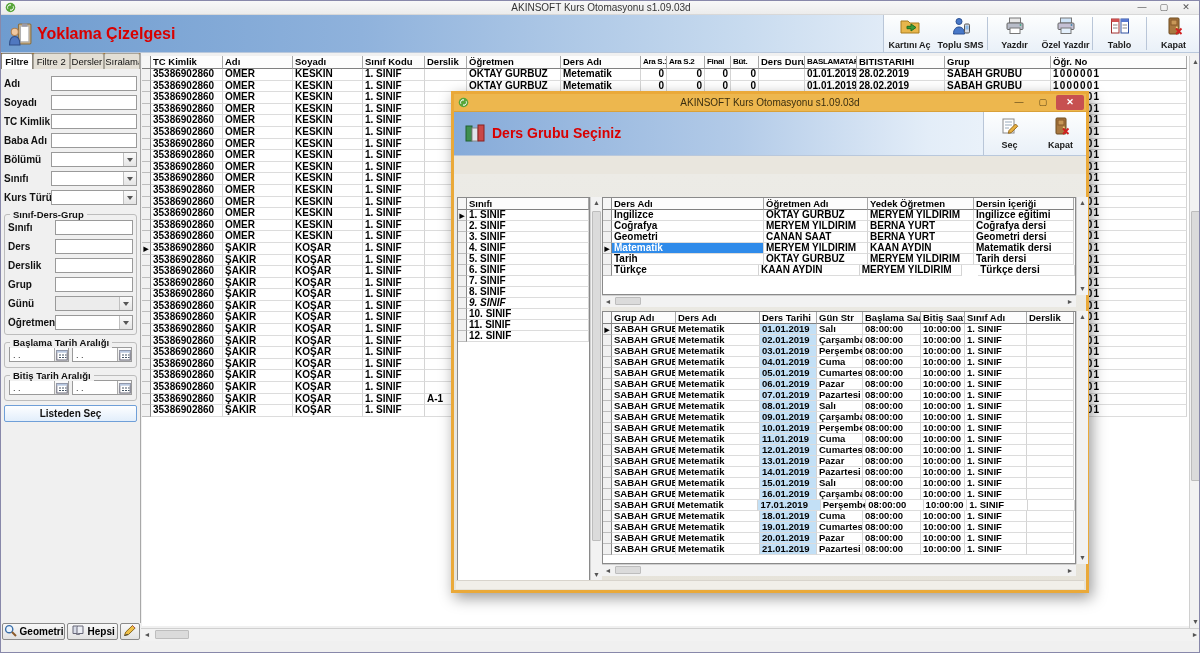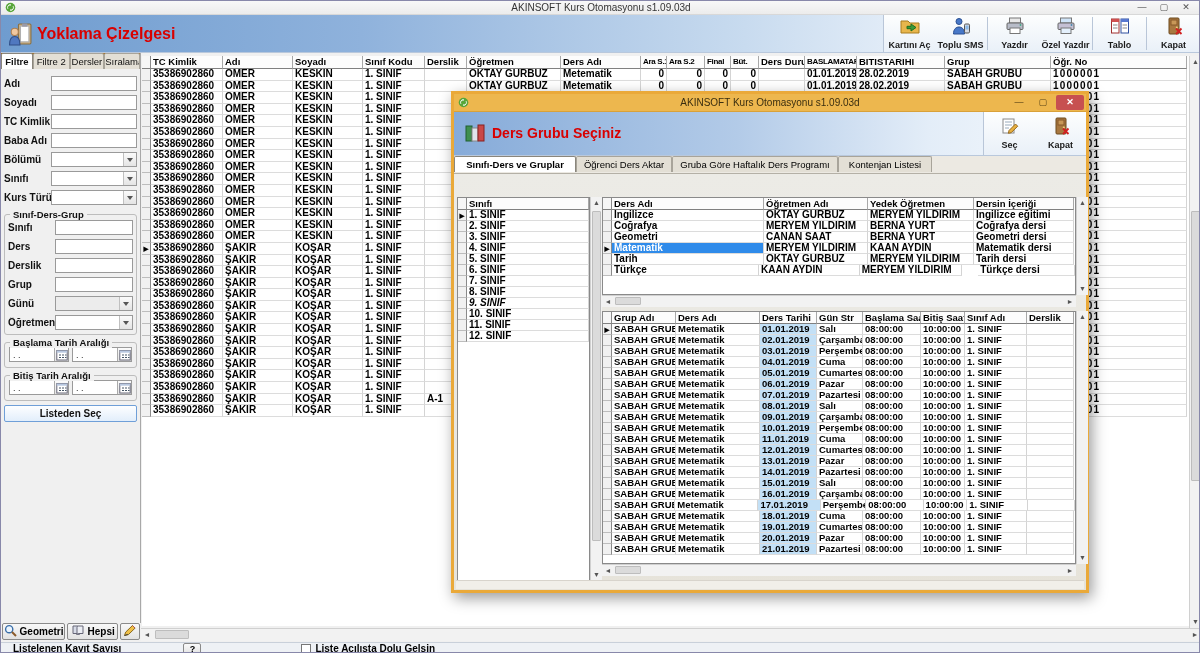--- a/index.html
+++ b/index.html
@@ -944,26 +944,20 @@
       </div>
       <div class="bb" style="width: 20px;">
         <div><svg width="14" height="13" viewBox="0 0 14 13">
             <path d="M1.5 11.5l1.2-3.4 6.8-6.6 2.6 2.6-6.8 6.6z" fill="#f0c048" stroke="#8a6a1a"></path>
             <path d="M1.5 11.5l3.4-1.2" stroke="#444"></path>
             <path d="M9.5 1.5l2.6 2.6" stroke="#b05050"></path>
           </svg></div>
       </div>
     </div>
 
-  <div class="statusbar">
-    <span style="margin-left:12px;">Listelenen Kayıt Sayısı</span>
-    <span class="q-btn" style="margin-left:62px;">?</span>
-    <span class="chk" style="margin-left:100px;"></span>
-    <span style="margin-left:4px;">Liste Açılışta Dolu Gelsin</span>
-  </div>
 
   <div class="dialog">
     <div class="dlg-titlebar">
       <span class="os-icon">
           <svg width="11" height="11" viewBox="0 0 12 12">
             <circle cx="6" cy="6" r="5.2" fill="#57a639"></circle>
             <path d="M3.1 7.4A3.2 3.2 0 0 1 6 2.8l-.7 1.5M8.9 4.6A3.2 3.2 0 0 1 6 9.2l.7-1.5" stroke="#fff" fill="none"></path>
           </svg>
         </span>
       <span class="dlg-title">AKINSOFT Kurs Otomasyonu s1.09.03d</span>
@@ -993,26 +987,20 @@
             <div><svg width="20" height="18" viewBox="0 0 20 18">
                 <rect x="5" y="1" width="10" height="16" rx="1" fill="#a87840" stroke="#6d4a1f"></rect>
                 <rect x="7" y="3" width="6" height="5" fill="#c89858" stroke="#86582a"></rect>
                 <circle cx="12.8" cy="10.5" r="1" fill="#f0d880"></circle>
                 <path d="M12 11.5l5.5 5.5M17.5 11.5L12 17" stroke="#d02020" stroke-width="1.8"></path>
               </svg></div>
             <div class="lbl">Kapat</div>
           </div>
         </div>
     </div>
-    <div class="dlg-tabbar" id="dialog-tabs">
-        <div class="tab active" style="width: 122px;">Sınıfı-Ders ve Gruplar</div>
-        <div class="tab" style="width: 96px;">Öğrenci Ders Aktar</div>
-        <div class="tab" style="width: 166px;">Gruba Göre Haftalık Ders Programı</div>
-        <div class="tab" style="width: 94px;">Kontenjan Listesi</div>
-      </div>
     <div class="dlg-content"></div>
 
     <div class="grid bordered" id="sinif-grid">
         <div class="g-head">
           <div class="g-mk"></div>
           <div class="g-hcell" style="width: 122px; height: 12px; line-height: 11px;">Sınıfı</div>
         </div>
         <div class="g-row" style="height: 11px;">
           <div class="g-mk" style="line-height: 11px;">▶</div>
           <div class="g-cell" style="width: 122px; line-height: 10px;">1. SINIF</div>

